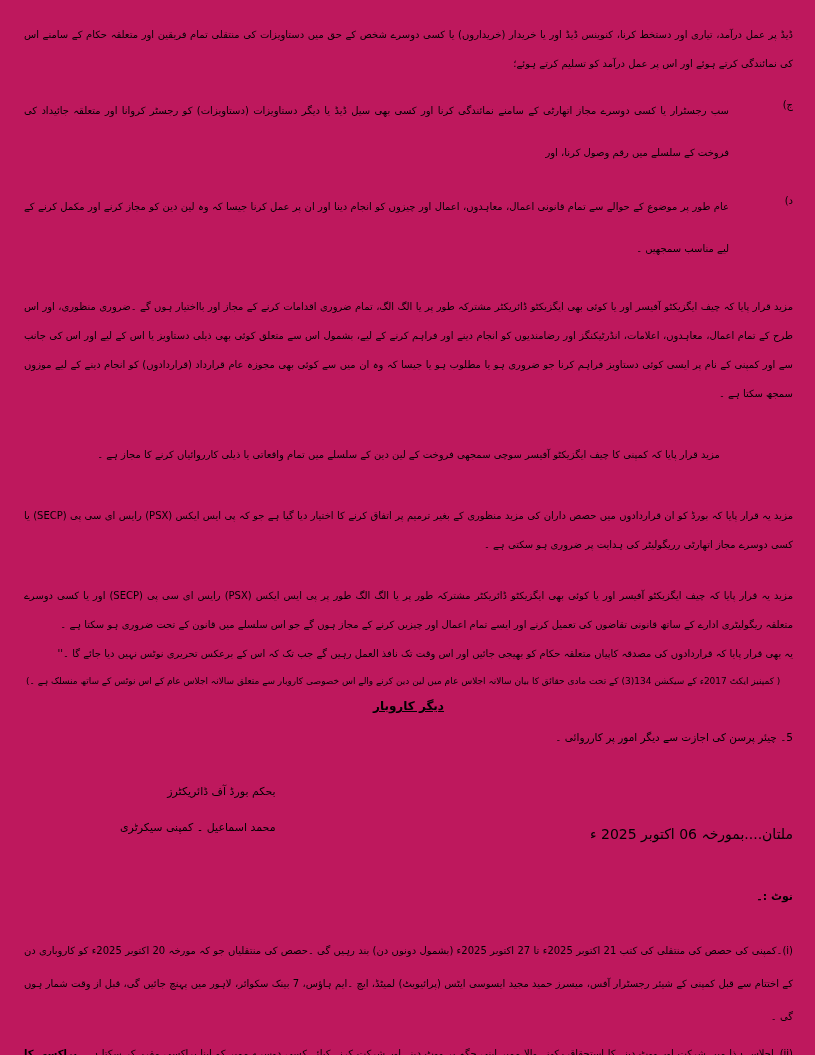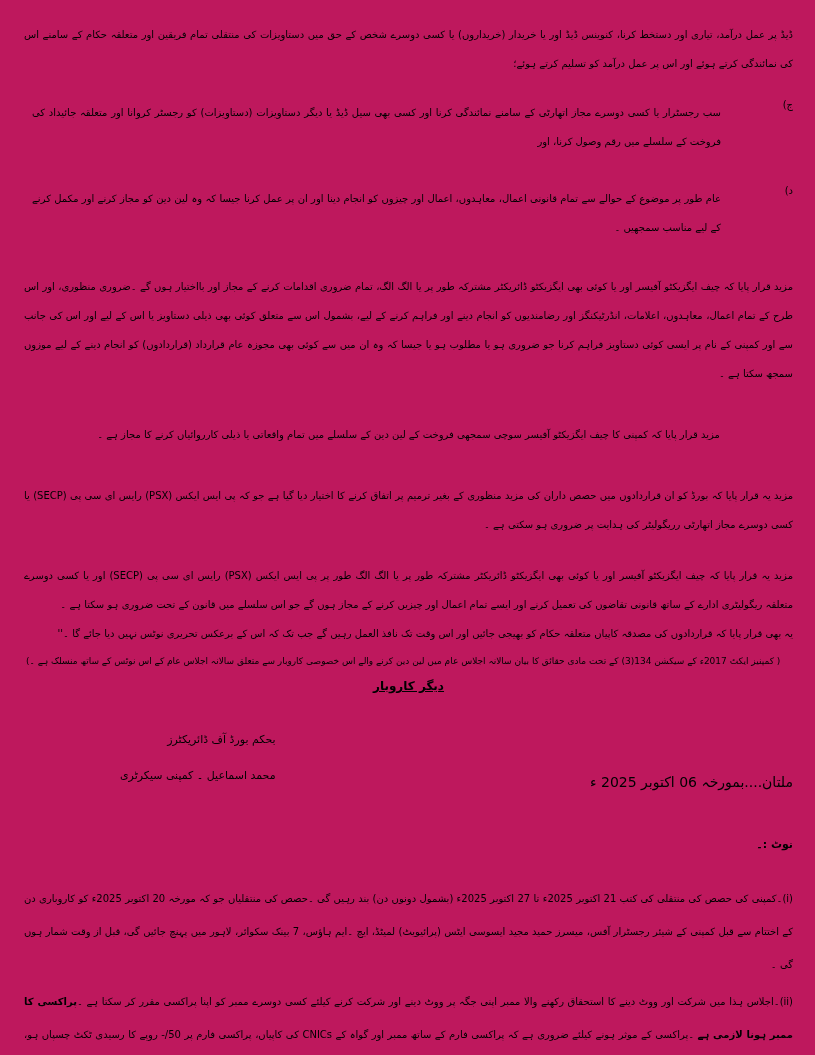--- a/index.html
+++ b/index.html
@@ -18,21 +18,21 @@
     overflow: hidden;
   }
   .para {
     margin: 0;
     text-align: justify;
     line-height: 29px;
   }
   .single { text-align: center; }
   .li-row { display: flex; align-items: flex-start; }
   .li-marker { flex: 0 0 64px; line-height: 29px; }
-  .li-text { flex: 1 1 auto; margin: 8px; text-align: justify; line-height: 29px; }
+  .li-text { flex: 1 1 auto; margin: 0; text-align: justify; line-height: 42px; }
   .mt-sm { margin-top: 12px; }
   .mt-md { margin-top: 22px; }
   .mt-lg { margin-top: 32px; }
   .small-note {
     margin: 4px 0 0 0;
     text-align: left;
     font-size: 9px;
     line-height: 18px;
     padding-left: 2px;
   }
@@ -83,20 +83,21 @@
   <p class="para mt-lg">مزید یہ قرار پایا کہ بورڈ کو ان قراردادوں میں حصص داران کی مزید منظوری کے بغیر ترمیم پر اتفاق کرنے کا اختیار دیا گیا ہے جو کہ پی ایس ایکس ‎(PSX)‎ رایس ای سی پی ‎(SECP)‎ یا کسی دوسرے مجاز اتھارٹی رریگولیٹر کی ہدایت پر ضروری ہو سکتی ہے ۔</p>
 
   <p class="para mt-md">مزید یہ قرار پایا کہ چیف ایگزیکٹو آفیسر اور یا کوئی بھی ایگزیکٹو ڈائریکٹر مشترکہ طور پر یا الگ الگ طور پر پی ایس ایکس ‎(PSX)‎ رایس ای سی پی ‎(SECP)‎ اور یا کسی دوسرے متعلقہ ریگولیٹری ادارے کے ساتھ قانونی تقاضوں کی تعمیل کرنے اور ایسے تمام اعمال اور چیزیں کرنے کے مجاز ہوں گے جو اس سلسلے میں قانون کے تحت ضروری ہو سکتا ہے ۔</p>
 
   <p class="para">یہ بھی قرار پایا کہ قراردادوں کی مصدقہ کاپیاں متعلقہ حکام کو بھیجی جائیں اور اس وقت تک نافذ العمل رہیں گے جب تک کہ اس کے برعکس تحریری نوٹس نہیں دیا جائے گا ۔''</p>
 
   <p class="small-note">( کمپنیز ایکٹ 2017ء کے سیکشن ‎(3)134‎ کے تحت مادی حقائق کا بیان سالانہ اجلاس عام میں لین دین کرنے والے اس خصوصی کاروبار سے متعلق سالانہ اجلاس عام کے اس نوٹس کے ساتھ منسلک ہے ۔)</p>
 
   <h3 class="ob-heading">دیگر کاروبار</h3>
 
+  <p class="ob-item">5۔ چیئر پرسن کی اجازت سے دیگر امور پر کارروائی ۔</p>
 
   <div class="sig-row">
     <div class="place-date">ملتان....بمورخہ 06 اکتوبر 2025 ء</div>
     <div class="sig">
       <div>بحکم بورڈ آف ڈائریکٹرز</div>
       <div>محمد اسماعیل ۔ کمپنی سیکرٹری</div>
     </div>
   </div>
 
   <p class="note-label">نوٹ :۔</p>

